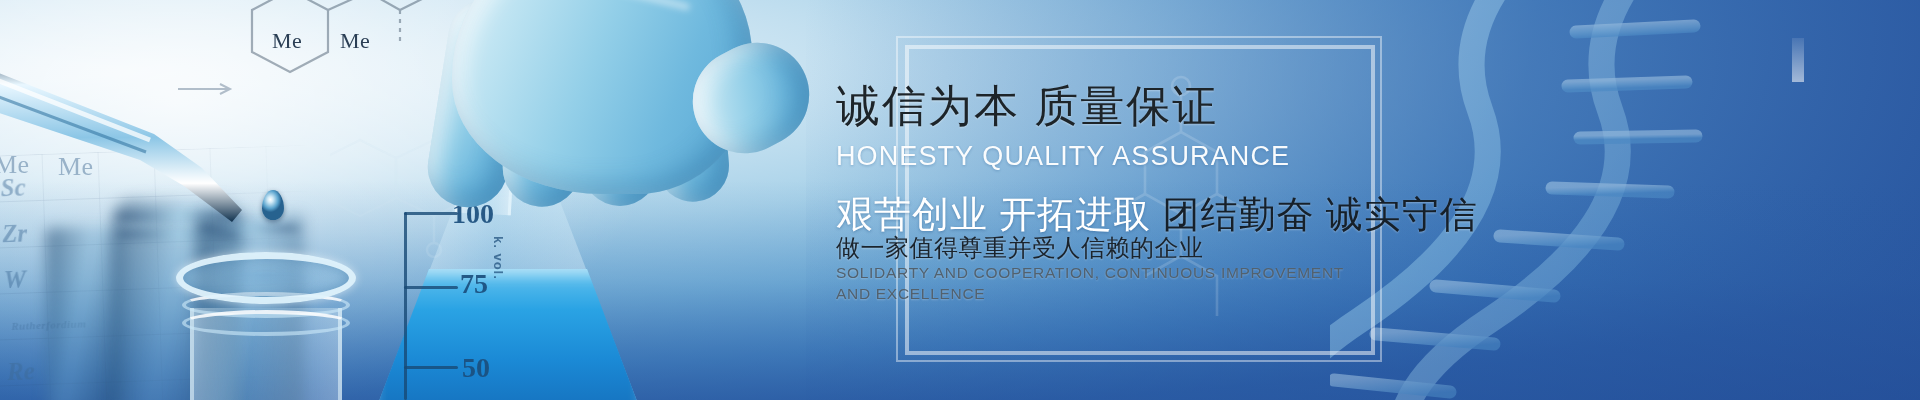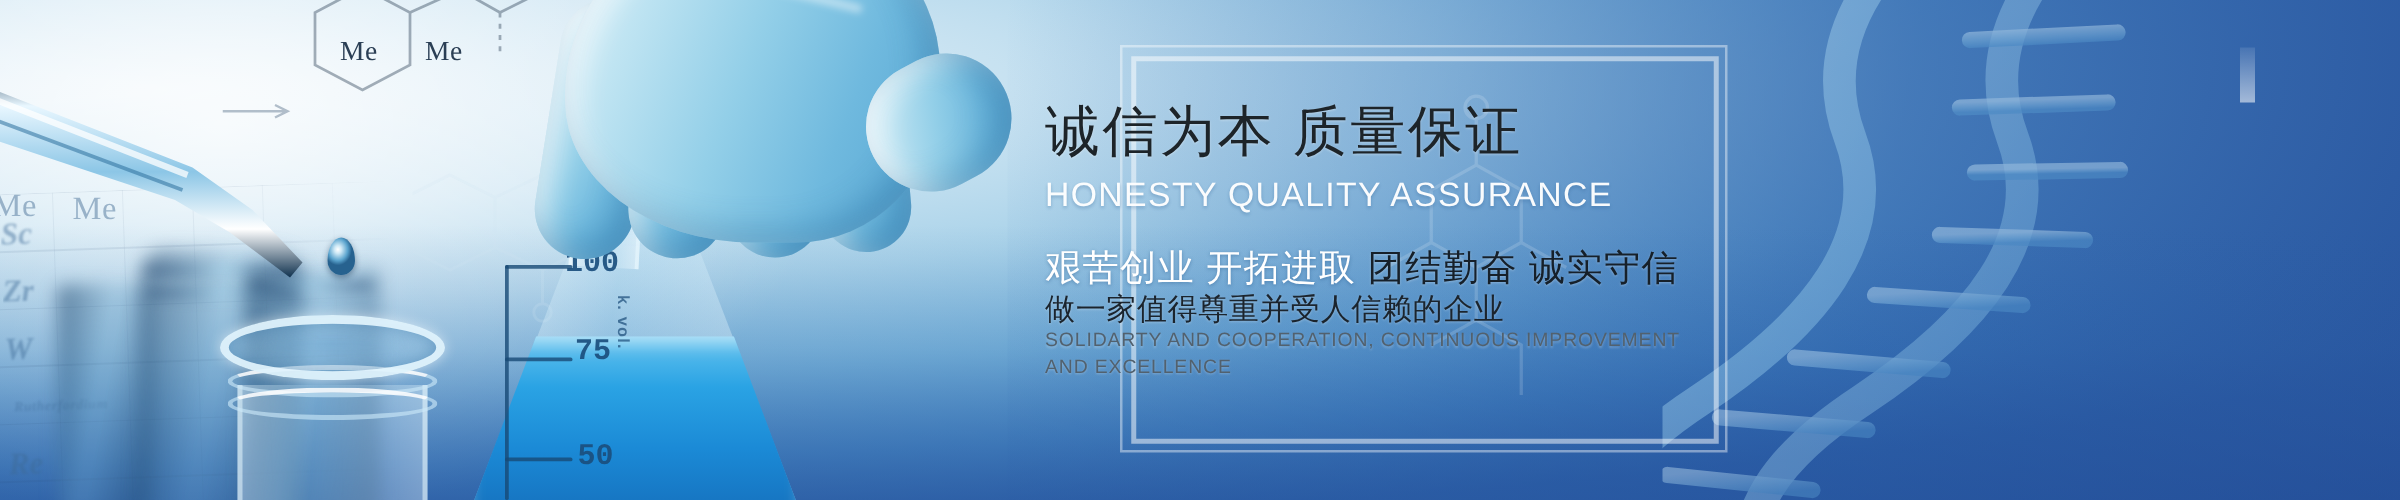--- a/index.html
+++ b/index.html
@@ -139,22 +139,22 @@
     background:linear-gradient(to bottom, #64c3ef 0%, #2aa3e4 28%, #1b8ad6 62%, #1570bd 100%);
     box-shadow:inset 0 6px 14px rgba(255,255,255,.55);
   }
   .flask-splash{
     position:absolute; left:120px; top:8px; width:50px; height:50px;
     border-radius:50% 50% 45% 45%;
     background:radial-gradient(50% 50% at 50% 35%, rgba(255,255,255,.9), rgba(140,205,240,.45) 60%, rgba(255,255,255,0) 100%);
     filter:blur(1px);
   }
   .grad-mark{
-    position:absolute; color:#1b4f7e; font-size:24px; font-weight:600;
-    font-family:Liberation Mono, monospace; opacity:.92;
+    position:absolute; color:#1b4f7e; font-size:28px; font-weight:600;
+    font-family:Liberation Serif, serif; opacity:.92;
   }
   .gm-100{ left:452px; top:198px; }
   .gm-75 { left:460px; top:268px; }
   .gm-50 { left:462px; top:352px; }
   .grad-tick{
     position:absolute; height:3px; background:rgba(24,74,118,.80); border-radius:2px;
   }
   .label-vert{
     position:absolute; left:506px; top:236px;
     color:#1e4f7c; font-size:13px; letter-spacing:1px; font-weight:700;
@@ -210,21 +210,21 @@
     text-shadow:0 1px 2px rgba(255,255,255,.35);
   }
   .sub-en{
     margin-top:2px;
     font-size:27px; line-height:32px; color:#ffffff; font-weight:400;
     letter-spacing:1.1px; white-space:nowrap; opacity:.96;
     text-shadow:0 1px 3px rgba(40,90,140,.35);
   }
   .slogan{
     margin-top:24px;
-    font-size:29px; line-height:38px; letter-spacing:1px; white-space:nowrap;
+    font-size:37px; line-height:38px; letter-spacing:1px; white-space:nowrap;
     color:#ffffff;
     text-shadow:0 1px 3px rgba(30,80,130,.45);
   }
   .slogan .dark{ color:#16202a; text-shadow:0 1px 2px rgba(255,255,255,.30); }
   .tagline{
     margin-top:0;
     font-size:24px; line-height:28px; color:#1b242d; letter-spacing:.5px;
     white-space:nowrap; text-shadow:0 1px 2px rgba(255,255,255,.30);
   }
   .foot-en{

